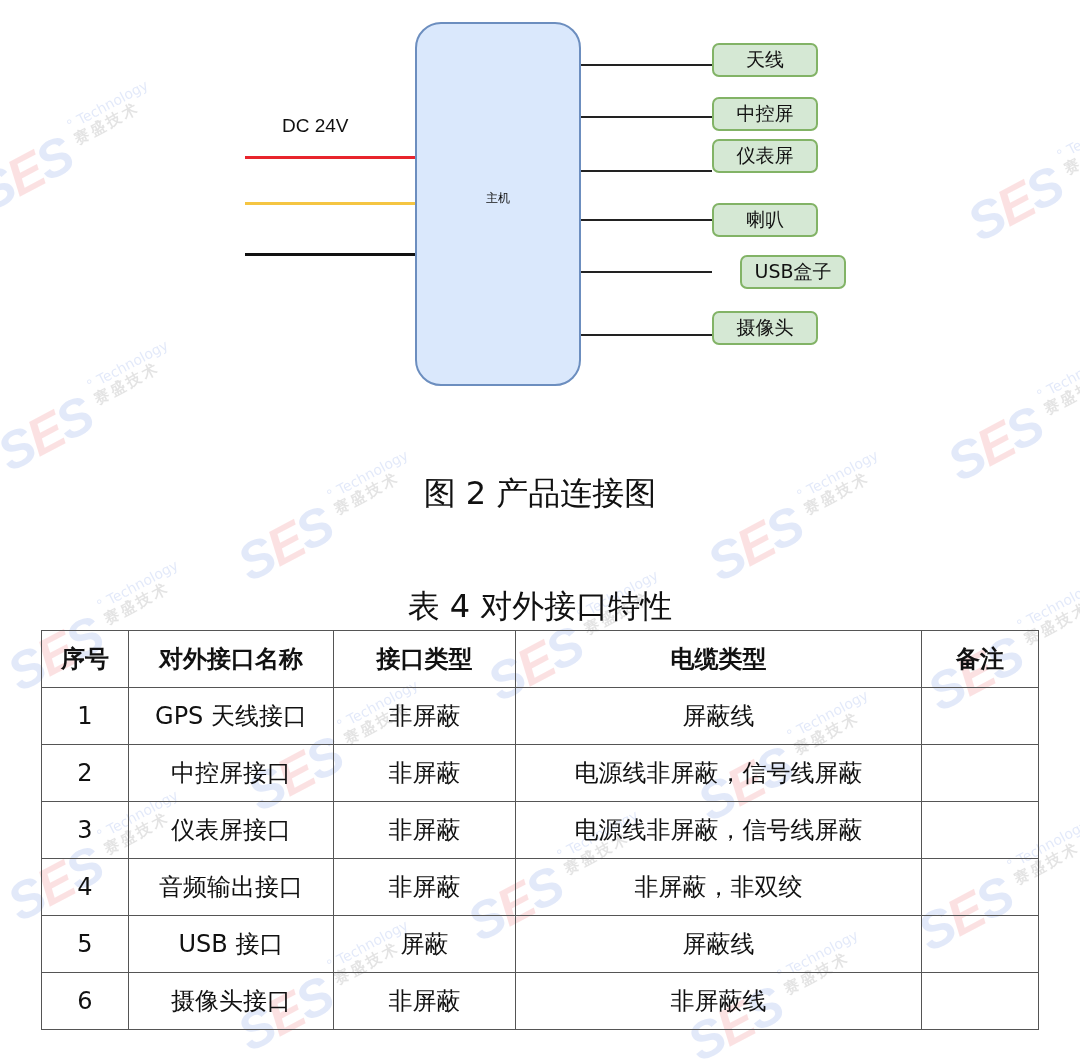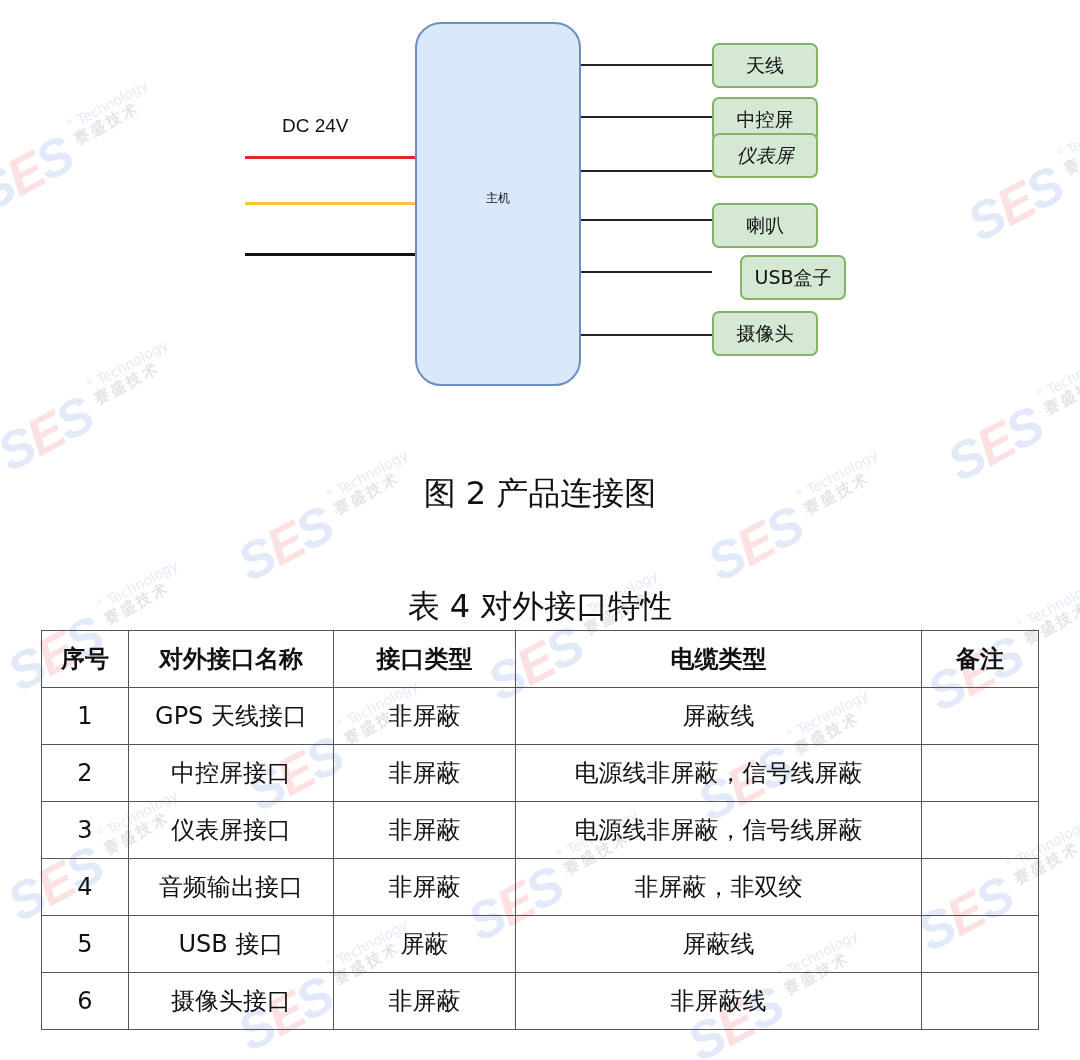--- a/index.html
+++ b/index.html
@@ -11,21 +11,21 @@
   .wm .logo .s1 { color:#2a5bd7; } .wm .logo .e { color:#e8242c; } .wm .logo .s2 { color:#2a5bd7; }
   .wm .tag { display:inline-block; vertical-align:top; margin-left:6px; font-size:14px; color:#2a5bd7; line-height:16px; }
   .wm .tag b { display:block; font-size:15px; color:#333; letter-spacing:3px; }
   
   .host { position:absolute; left:415px; top:22px; width:166px; height:364px; background:#dae8fc;
           border:2px solid #6c8ebf; border-radius:26px; box-sizing:border-box; }
   .host-label { position:absolute; left:415px; top:190px; width:166px; text-align:center; font-size:12px; }
   .dc-label { position:absolute; left:282px; top:115px; font-size:19px; font-family:"Liberation Sans",sans-serif; }
   .wire { position:absolute; height:3px; left:245px; width:171px; }
   .conn { position:absolute; left:581px; height:2px; background:#222; }
-  .periph { position:absolute; left:712px; width:106px; height:45px; background:#d5e8d4; border:2px solid #82b366;
+  .periph { position:absolute; left:712px; width:106px; height:34px; background:#d5e8d4; border:2px solid #82b366;
             border-radius:7px; box-sizing:border-box; display:flex; align-items:center; justify-content:center;
             font-size:19px; }
   .caption { position:absolute; left:0; width:1080px; text-align:center; font-size:32px; }
   
   table.spec { position:absolute; left:41px; top:630px; border-collapse:collapse; font-size:24px; }
   table.spec td, table.spec th { border:1px solid #555; text-align:center; padding:0; height:56px; }
   table.spec th { font-weight:bold; }
 </style>
 </head>
 <body>
@@ -106,21 +106,21 @@
 
   <div class="conn" style="top:64px;width:131px;"></div>
   <div class="conn" style="top:116px;width:131px;"></div>
   <div class="conn" style="top:170px;width:131px;"></div>
   <div class="conn" style="top:219px;width:131px;"></div>
   <div class="conn" style="top:271px;width:131px;"></div>
   <div class="conn" style="top:334px;width:131px;"></div>
 
   <div class="periph" style="top:43px;">天线</div>
   <div class="periph" style="top:97px;">中控屏</div>
-  <div class="periph" style="top:133px;font-style:italic;">仪表屏</div>
+  <div class="periph" style="top:139px;">仪表屏</div>
   <div class="periph" style="top:203px;">喇叭</div>
   <div class="periph" style="top:255px;margin-left:28px;">USB盒子</div>
   <div class="periph" style="top:311px;text-align:center;">摄像头</div>
 </div>
 
 <div class="caption" style="top:472px;">图 2  产品连接图</div>
 <div class="caption" style="top:585px;">表 4  对外接口特性</div>
 
 <table class="spec">
   <colgroup>

